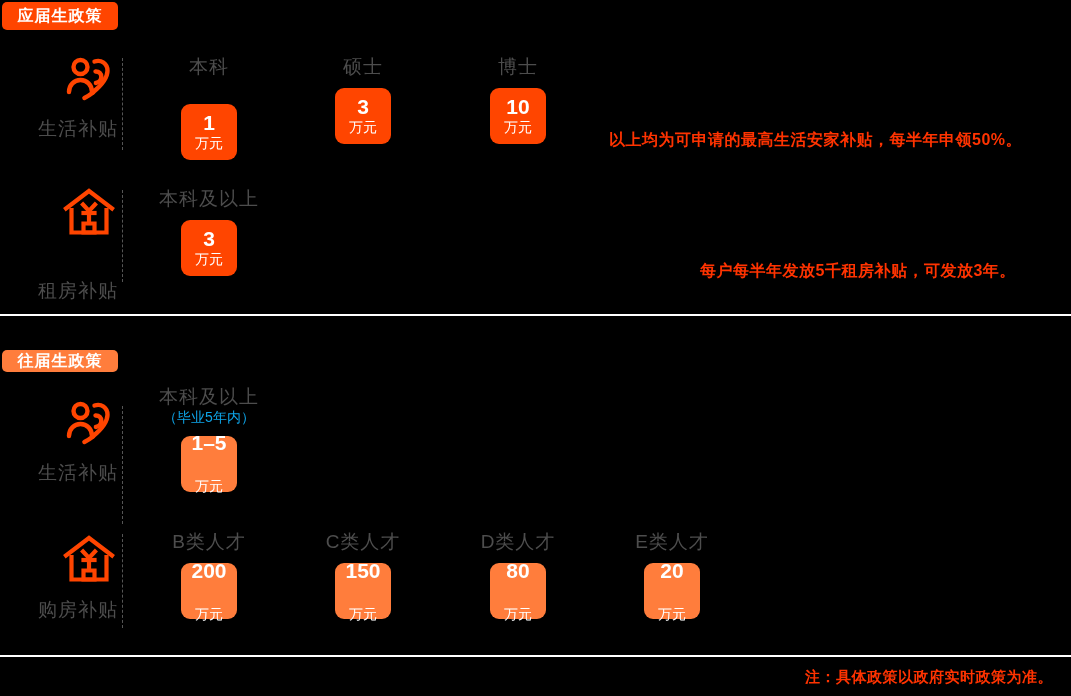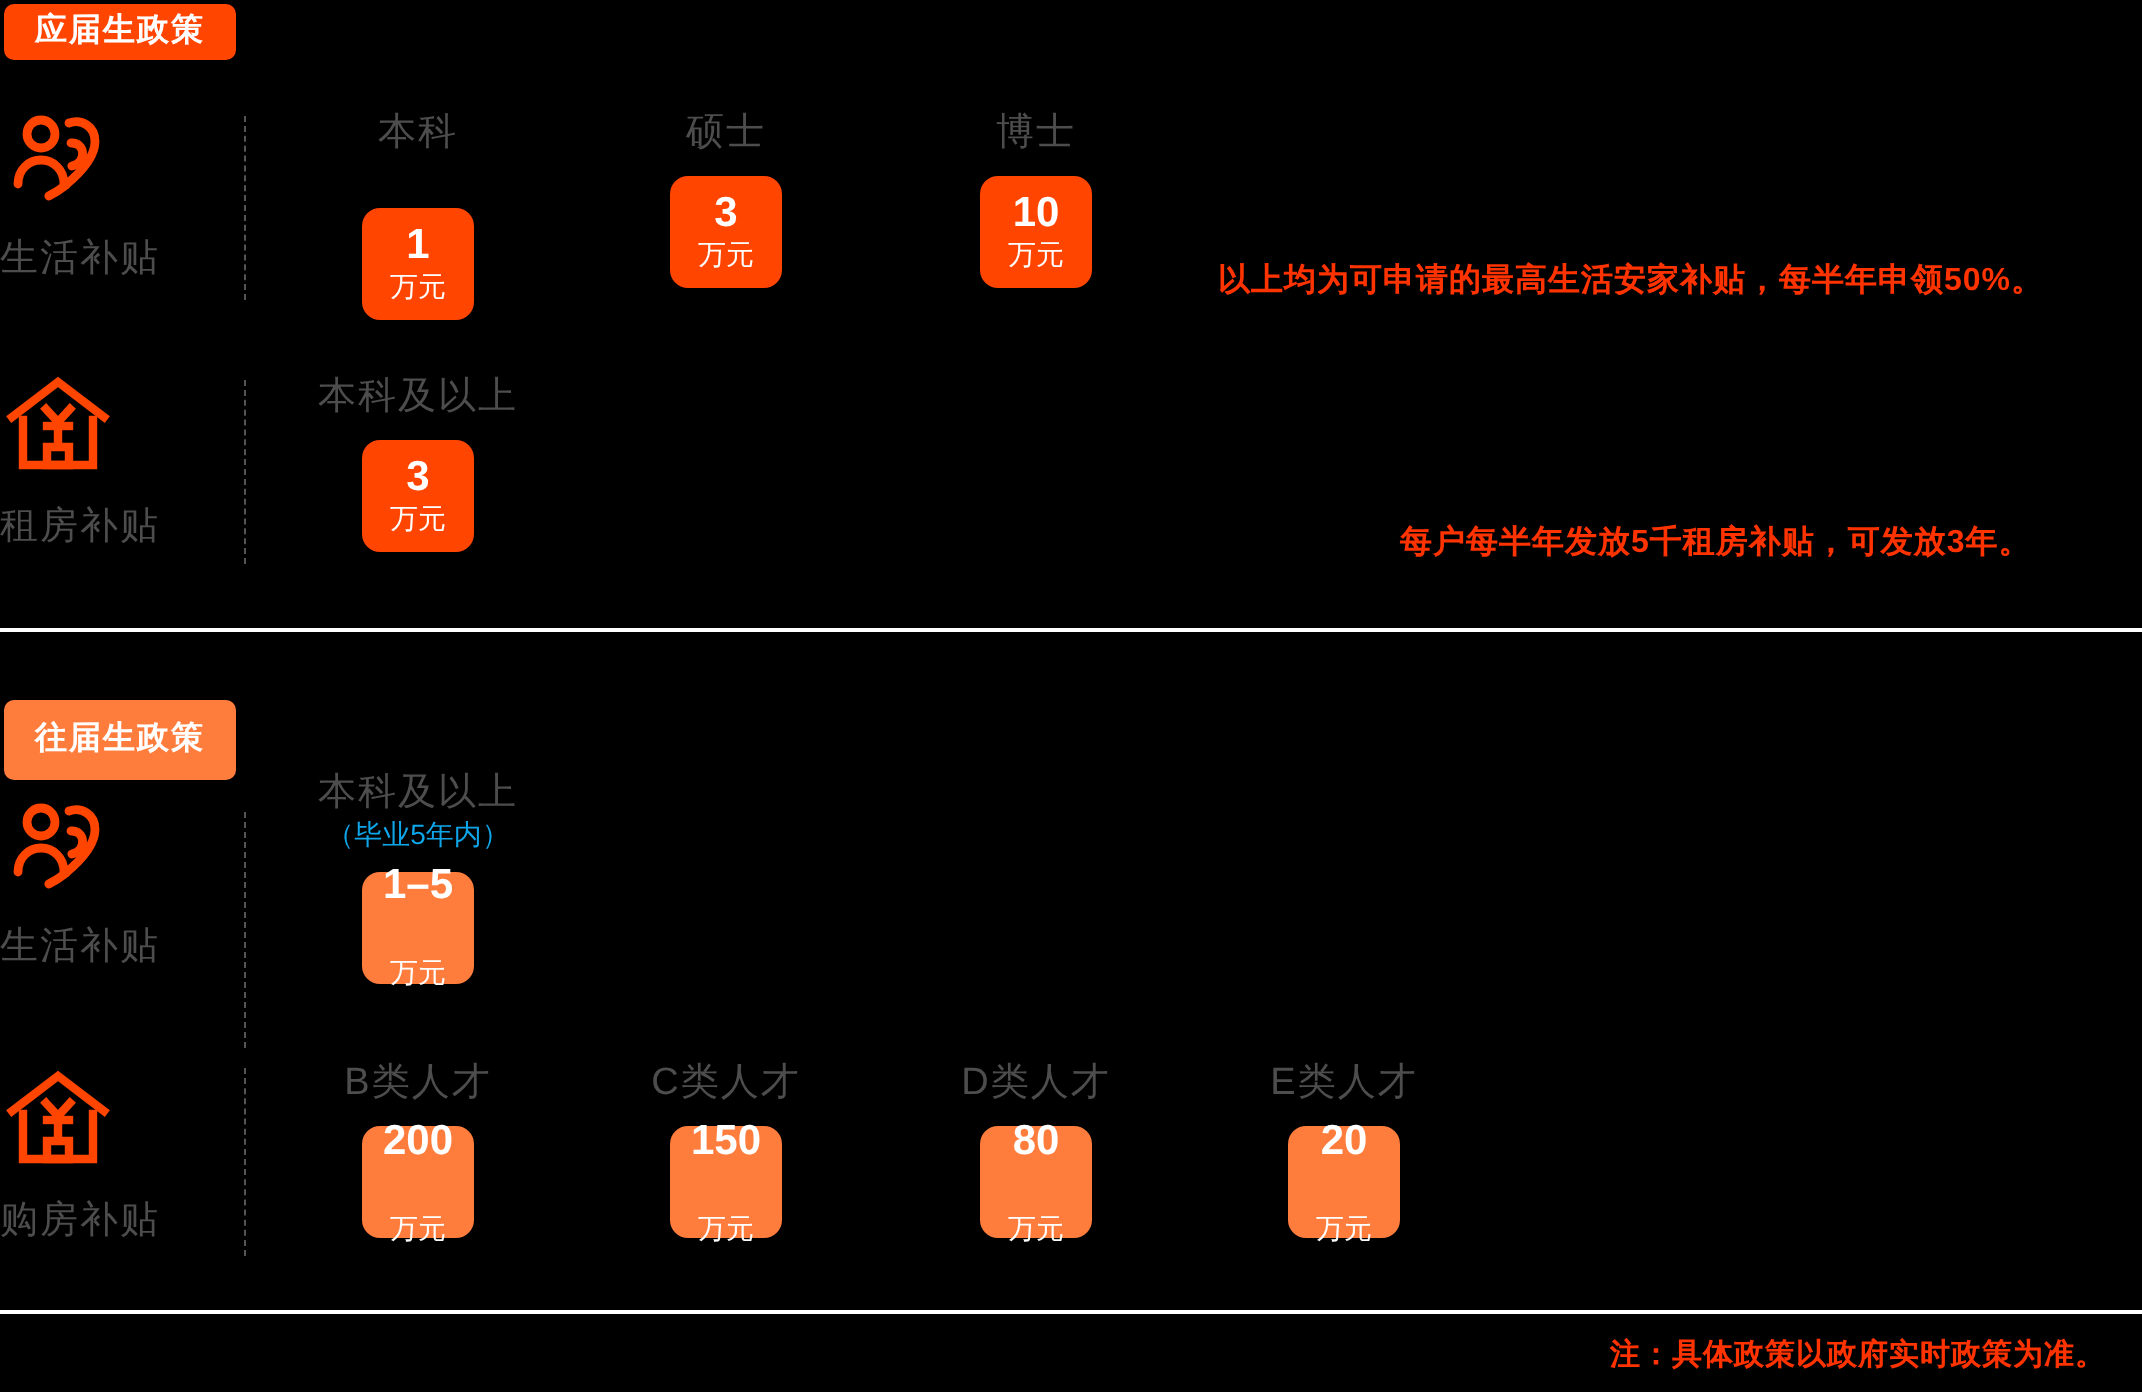--- a/index.html
+++ b/index.html
@@ -41,32 +41,32 @@
     left: 2px;
     top: 2px;
     width: 116px;
     height: 28px;
     background: #ff4500;
   }
   #badge-past {
     left: 2px;
     top: 350px;
     width: 116px;
-    height: 40px;
+    height: 22px;
     background: #ff7d3c;
   }
 
   
   .rowlabel {
     position: absolute;
     left: 0;
     width: 118px;
     display: flex;
     flex-direction: column;
-    align-items: flex-start;
+    align-items: flex-end;
   }
   .rowlabel .icon-wrap {
     width: 58px;
     height: 52px;
     display: block;
   }
   .rowlabel .caption {
     margin-top: 12px;
     font-size: 19px;
     color: #4d4d4d;
@@ -199,21 +199,21 @@
   <div class="item" style="left:469px; top:56px; width:98px;">
     <span class="head">博士</span>
     <div class="chip c-fresh">
       <span class="amount">10</span>
       <span class="unit">万元</span>
     </div>
   </div>
 
   <div class="note" id="note-living">以上均为可申请的最高生活安家补贴，每半年申领50%。</div>
 
-  <div class="rowlabel" style="top:186px;">
+  <div class="rowlabel" style="top:186px;gap:28px;">
     <span class="icon-wrap">
       <svg viewBox="0 0 58 52" width="58" height="52" aria-hidden="true">
         <g fill="none" stroke="#ff4500" stroke-width="4.2" stroke-linecap="square" stroke-linejoin="miter">
           <path d="M6 22.5 29 5l23 17.5"></path>
           <path d="M11.5 24v22.5h35V24"></path>
           <path d="M23 18.5l6 6.5 6-6.5"></path>
           <path d="M23.5 27h11"></path>
           <path d="M29 25v12"></path>
           <path d="M23.5 37.5h11v9h-11z"></path>
         </g>

